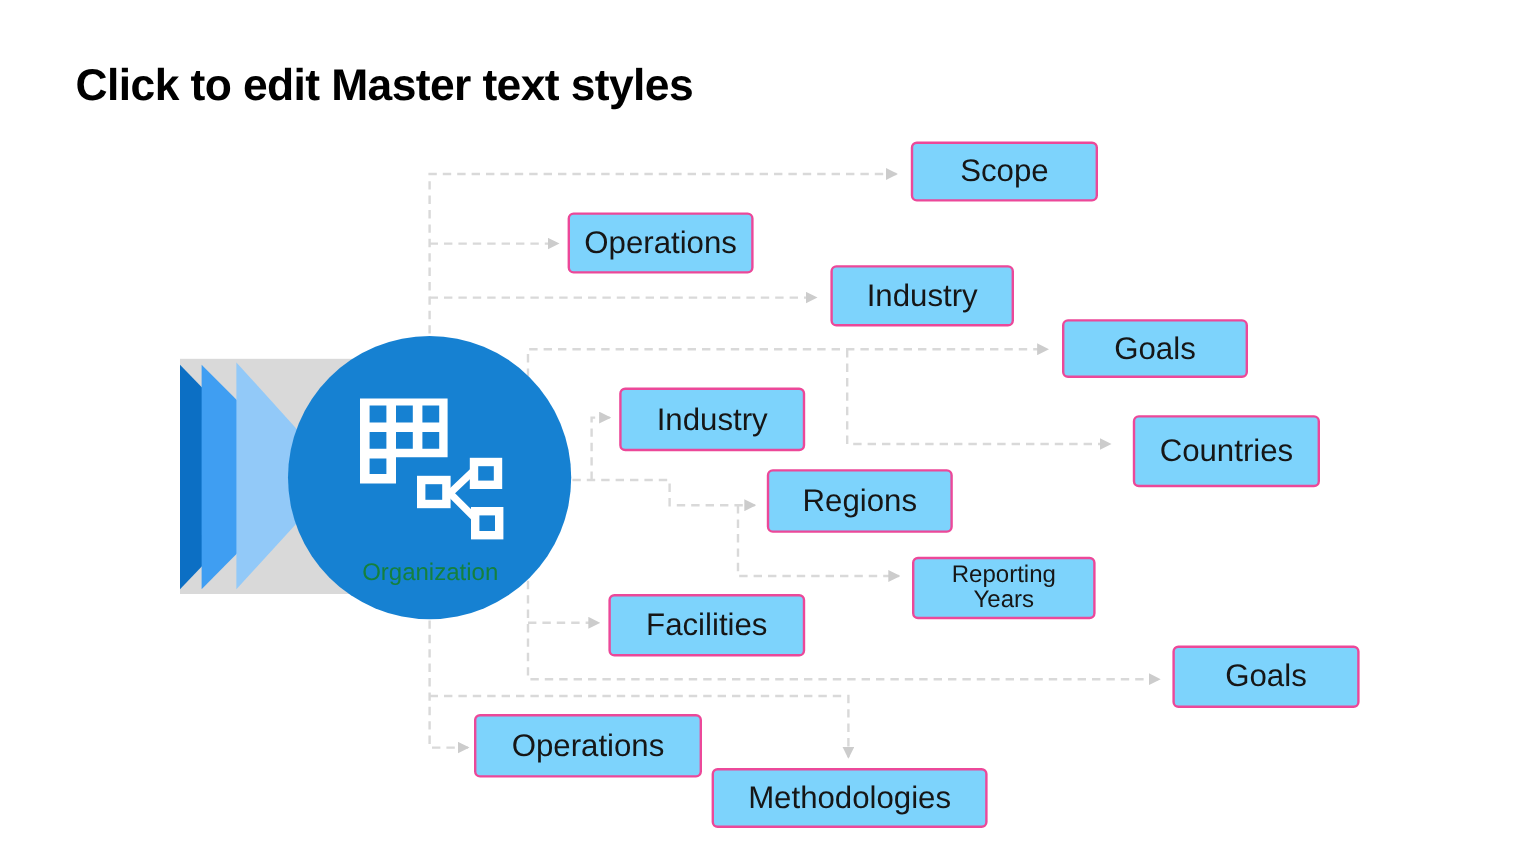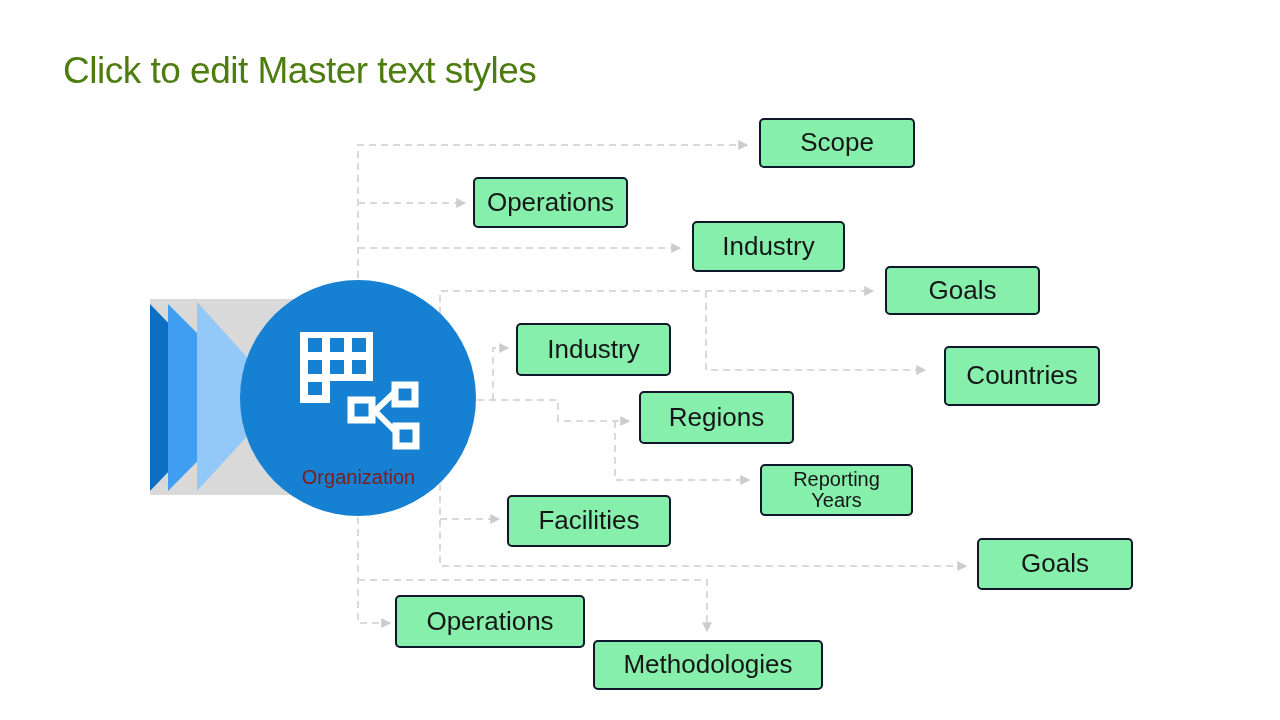--- a/index.html
+++ b/index.html
@@ -12,53 +12,53 @@
   .slide {
     position: relative;
     width: 1280px; height: 720px;
     background: #ffffff;
   }
   .slide-title {
     position: absolute;
     left: 63px; top: 50px;
     margin: 0;
     font-size: 37px;
-    font-weight: normal;
+    font-weight: bold;
     letter-spacing: -0.5px;
-    color: #4d7c0f;
+    color: #000000;
     white-space: nowrap;
   }
   svg.diagram-layer {
     position: absolute;
     left: 0; top: 0;
     width: 1280px; height: 720px;
   }
   .node {
     position: absolute;
     box-sizing: border-box;
-    background: #86efac;
-    border: 2px solid #0f172a;
+    background: #7dd3fc;
+    border: 2px solid #ec4899;
     border-radius: 5px;
     display: flex;
     align-items: center;
     justify-content: center;
     text-align: center;
     font-size: 26px;
     color: #161616;
     line-height: 1.05;
   }
   .node.small { font-size: 20px; }
   .node.small .node-label { display: inline-block; max-width: 112px; }
   .org-label {
     position: absolute;
     left: 258px; top: 466px;
     width: 201px;
     text-align: center;
     font-size: 20px;
-    color: #7f1d1d;
+    color: #15803d;
   }
 </style>
 </head>
 <body>
 
 <div class="slide">
 
   <h1 class="slide-title">Click to edit Master text styles</h1>
 
   <svg class="diagram-layer" viewBox="0 0 1280 720" xmlns="http://www.w3.org/2000/svg">

